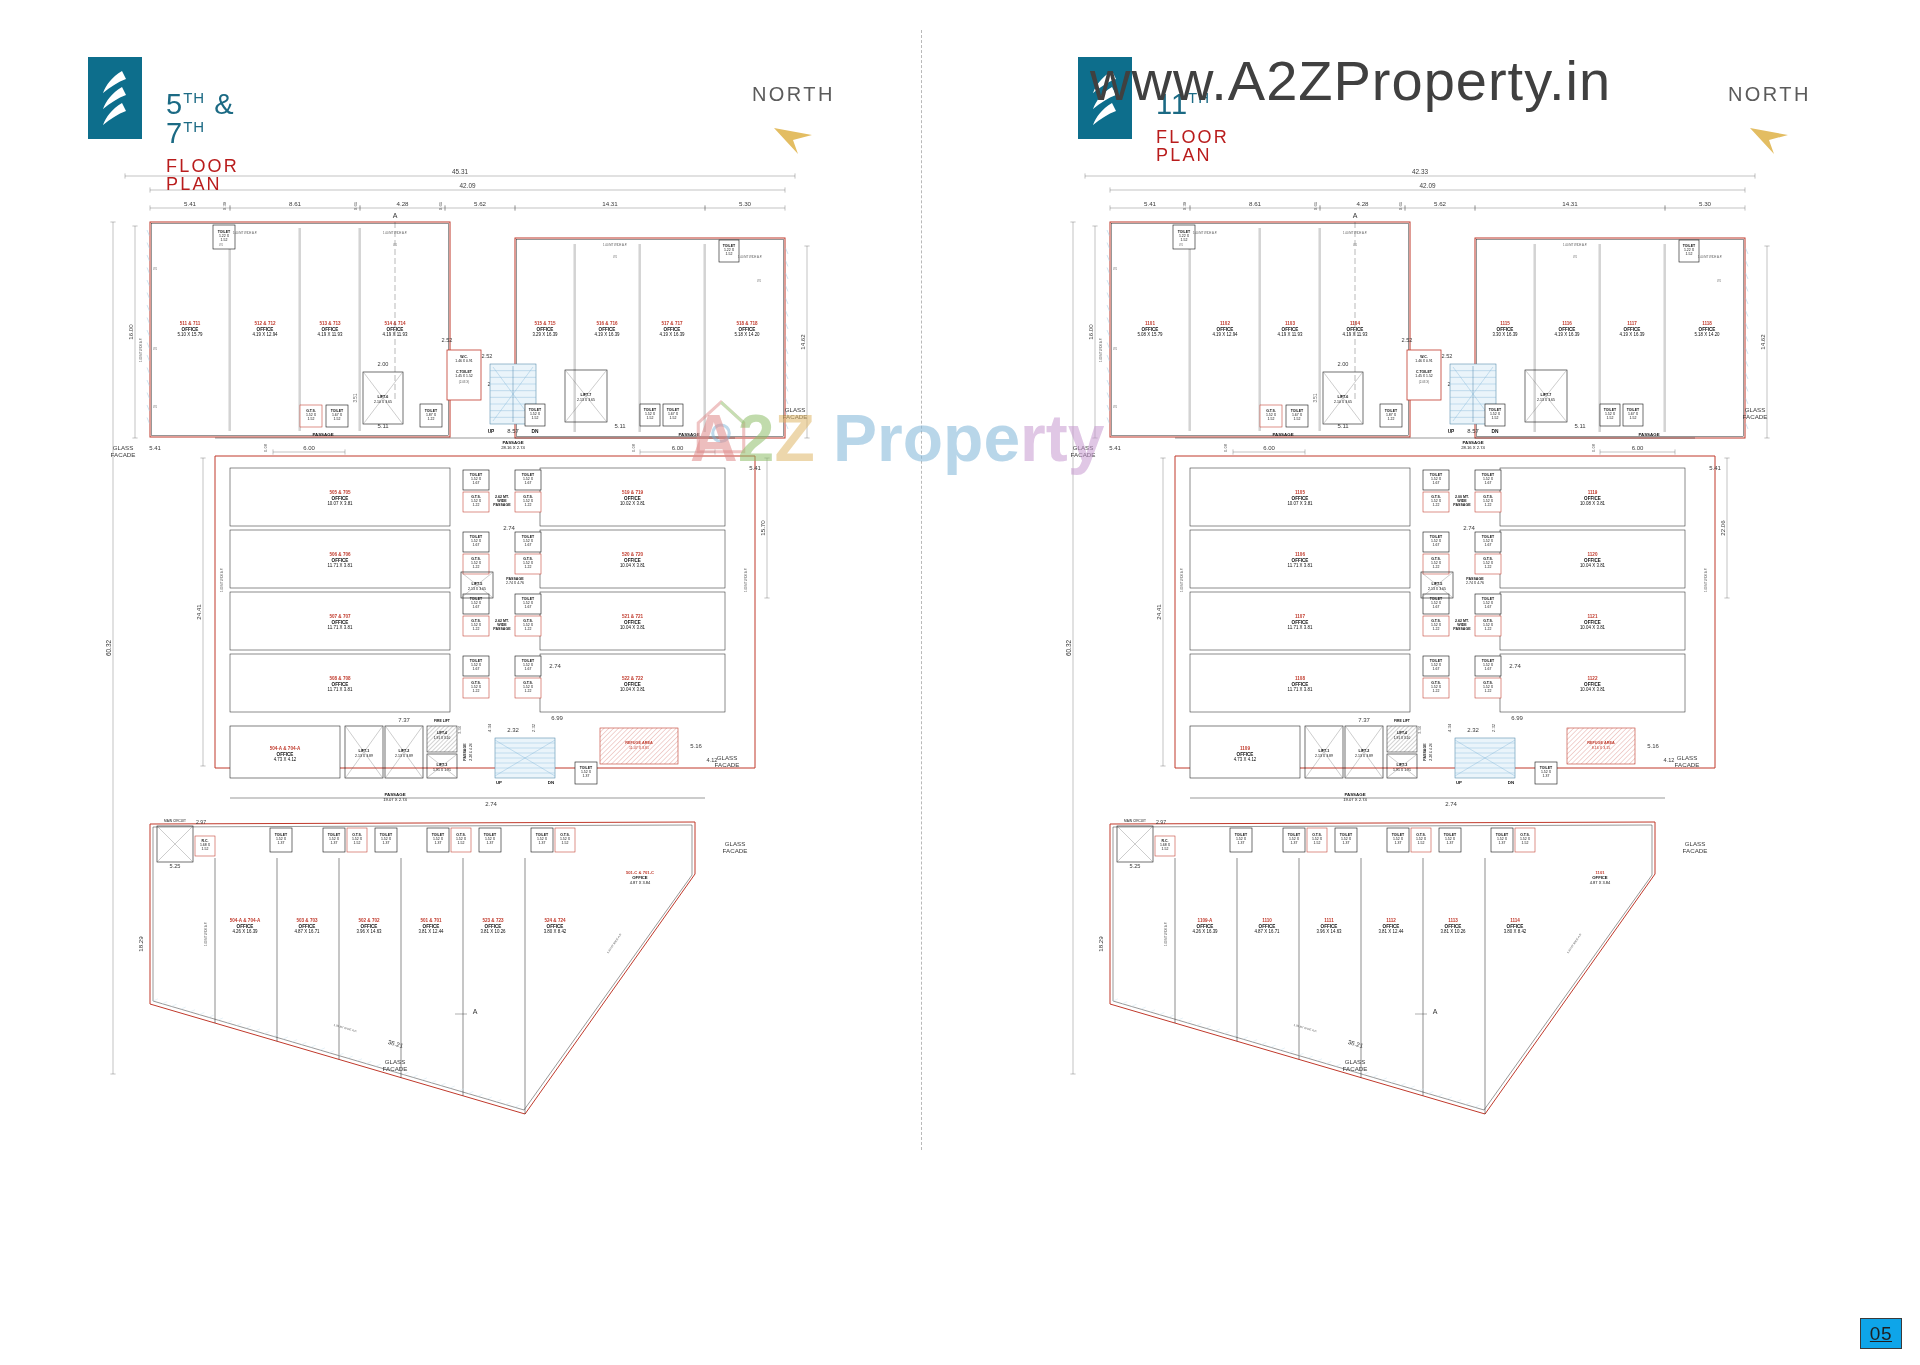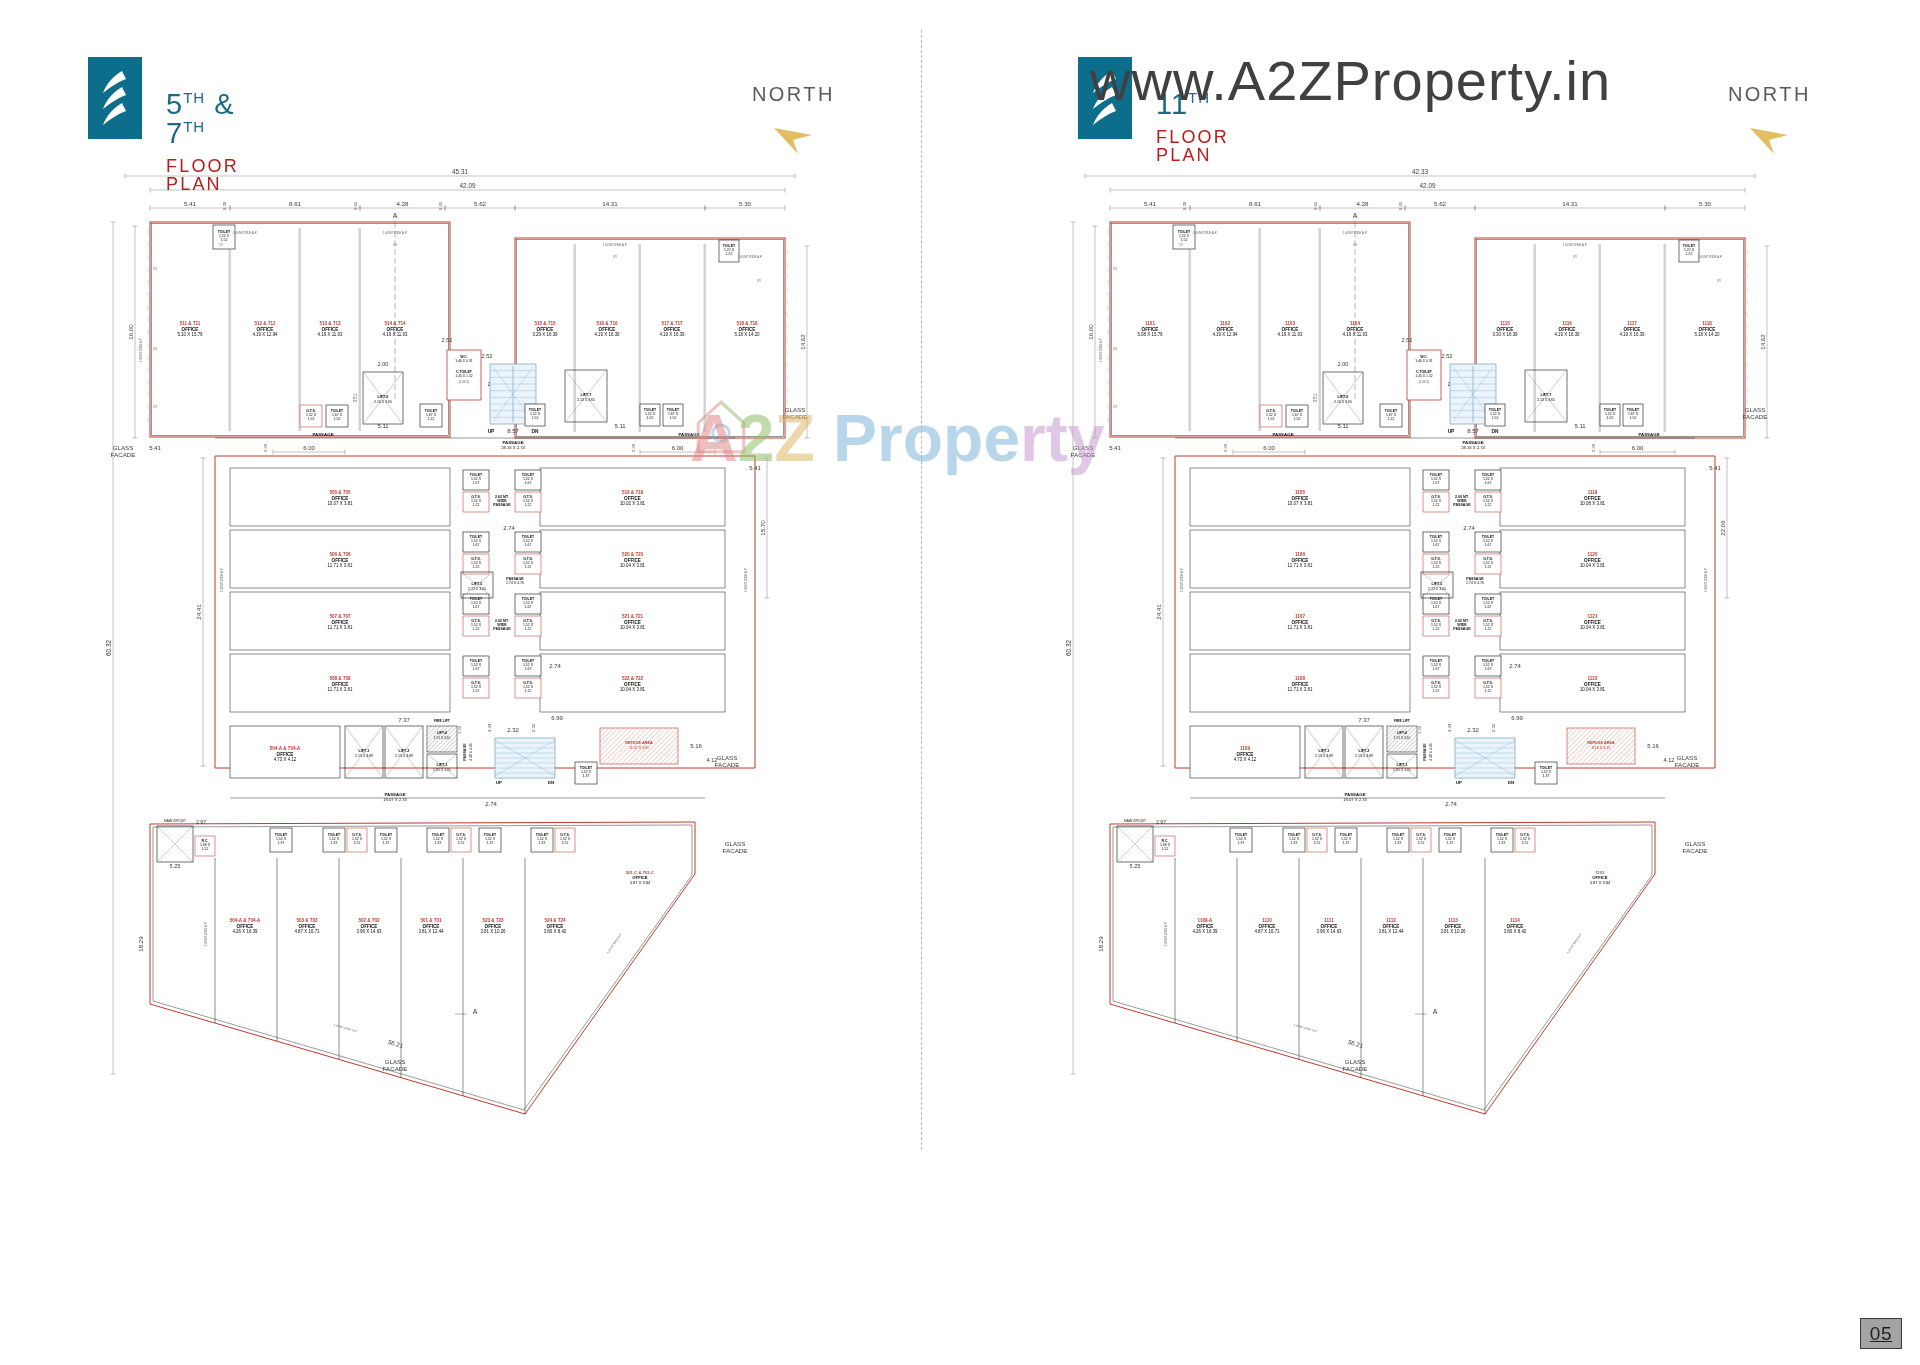--- a/index.html
+++ b/index.html
@@ -79,21 +79,21 @@
     border-left: 1.4px dashed #b9b9b9;
     z-index: 5;
   }
 
   
   .pageno {
     position: absolute; right: 18px; bottom: 16px;
     border: 1.6px solid #3a3a3a;
     padding: 4px 9px 3px 9px;
     font-size: 19px; color: #1f1f1f; letter-spacing: .5px;
-    background: #a3a3a3; z-index: 40; text-decoration: underline;
+    background: #0ea5e9; z-index: 40; text-decoration: underline;
   }
 
   
   .plan { position: absolute; z-index: 10; }
   .plan svg { display: block; }
 </style>
 </head>
 <body>
 
 <div id="page">

